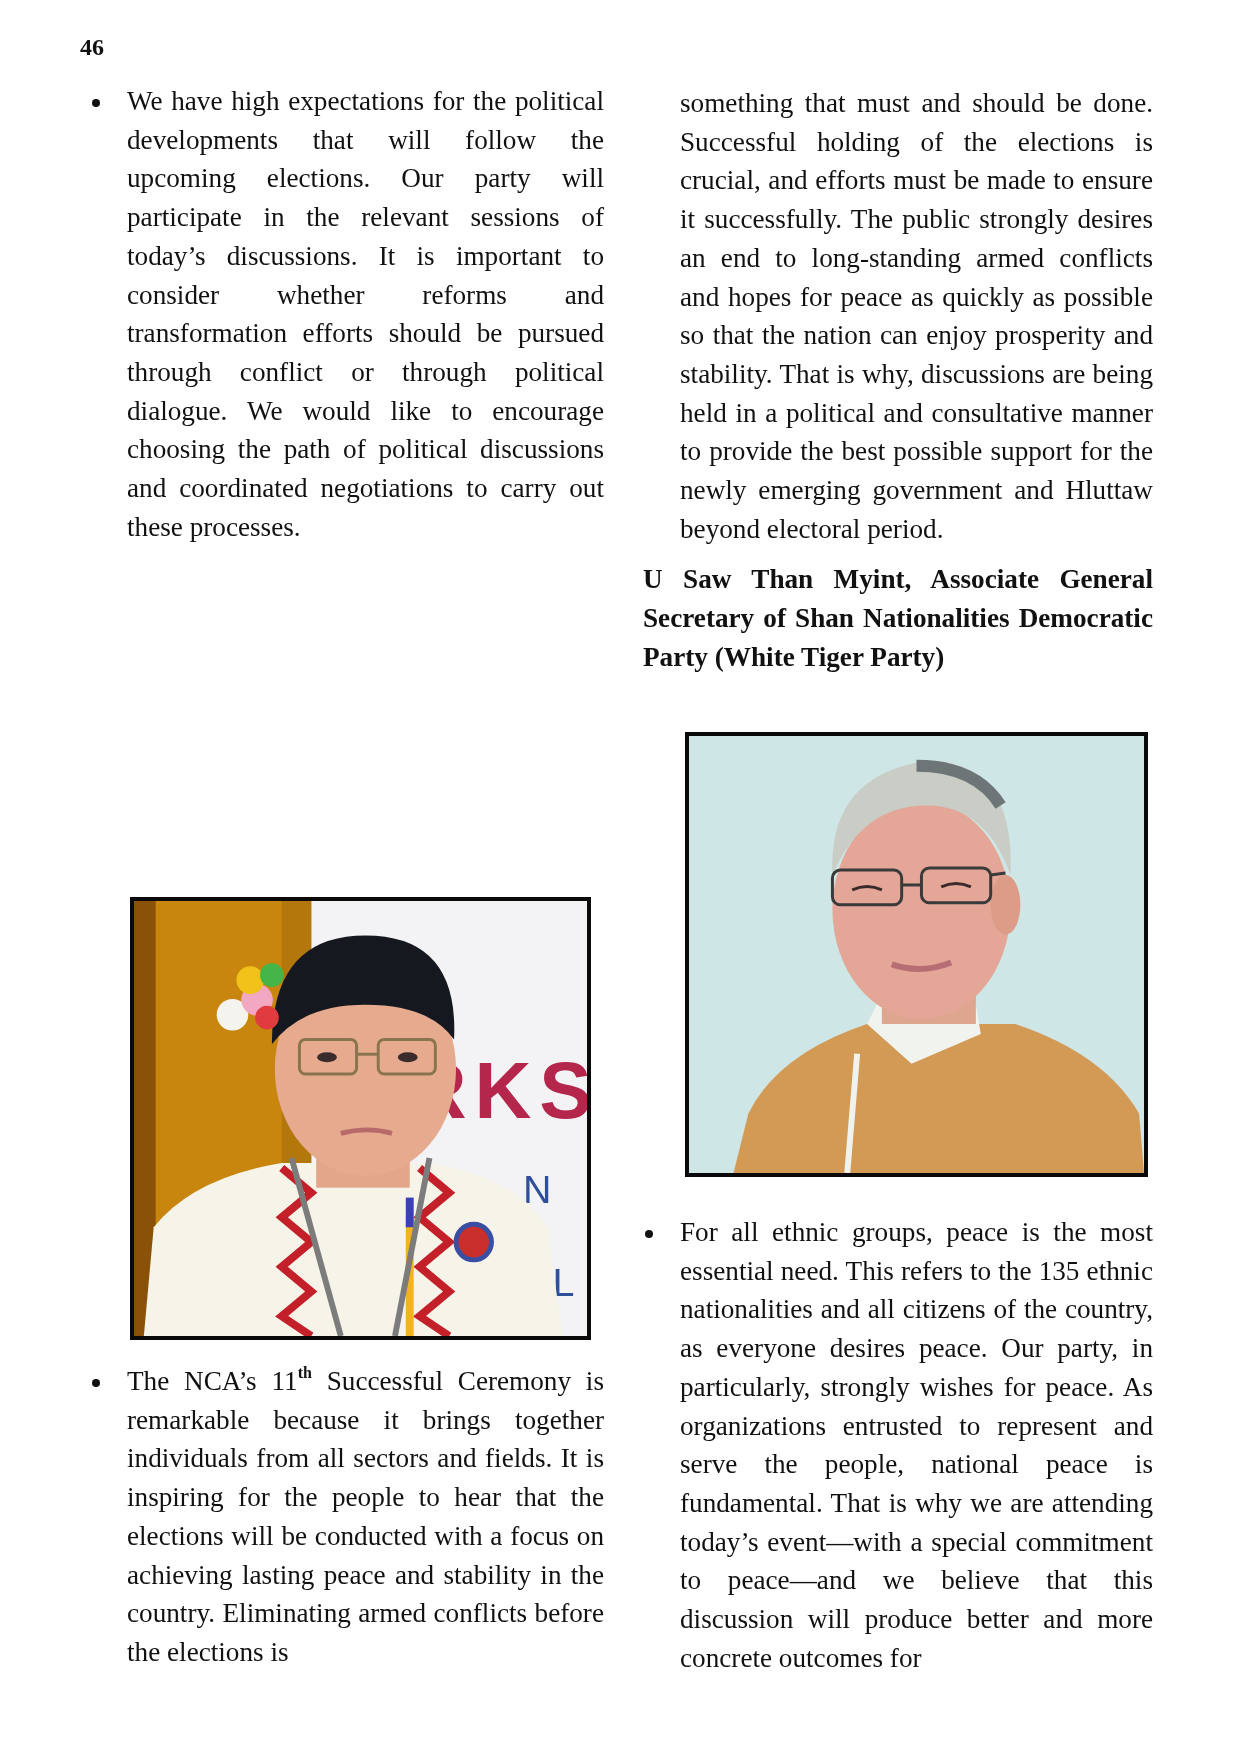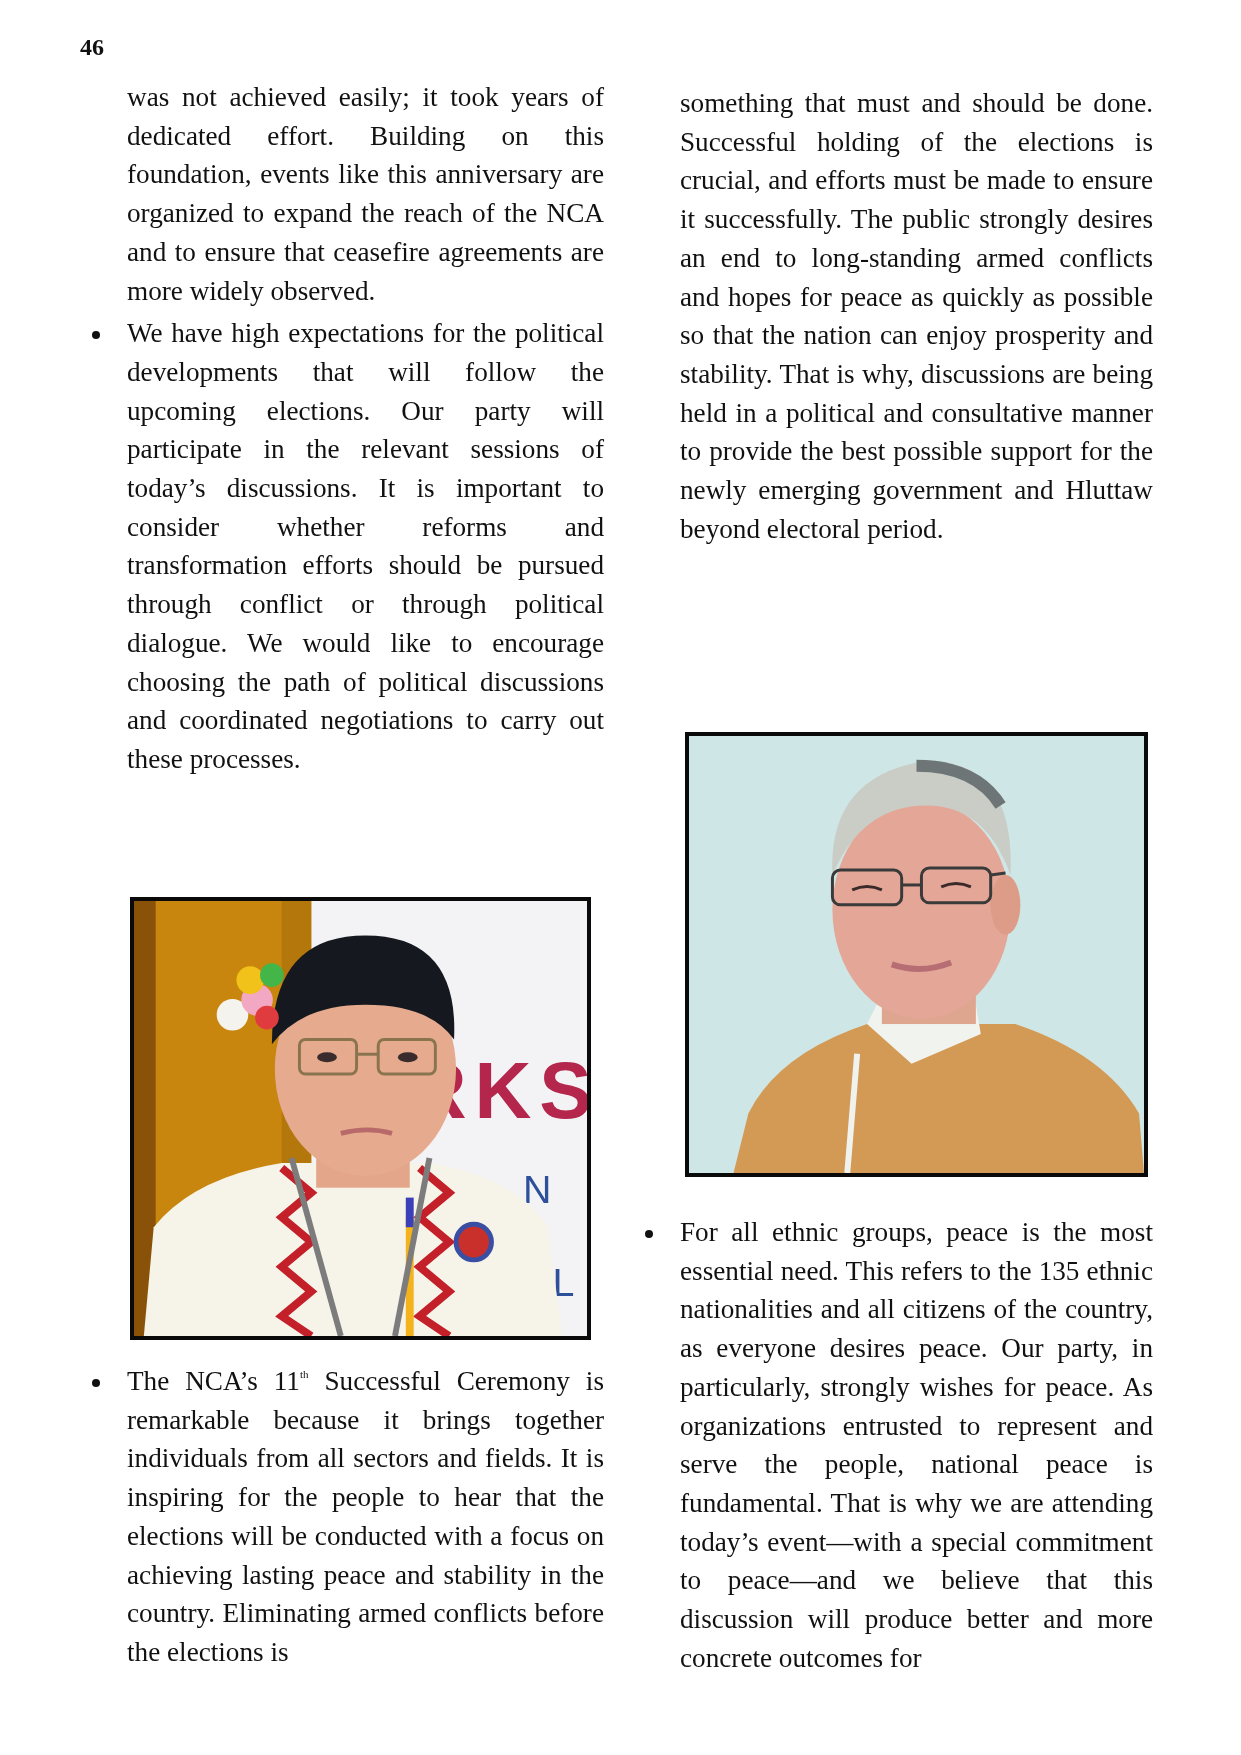--- a/index.html
+++ b/index.html
@@ -24,36 +24,35 @@
   .bullet-item { position: relative; padding-left: 37px; margin-top: 4px; }
   .bullet-dot {
     position: absolute; left: 2px; top: 17px;
     width: 8px; height: 8px; border-radius: 50%; background: #111;
   }
   .heading {
     font-size: 27.2px; line-height: 38.7px; font-weight: bold;
     text-align: justify; text-align-last: left;
     margin: 12px 0 0 0;
   }
-  sup { font-size: 11px; line-height: 0; position: relative; top: -2px; vertical-align: super; }
+  sup { font-size: 16px; line-height: 0; position: relative; top: -2px; vertical-align: super; font-weight: bold; }
   .photo {
     position: absolute; border: 4px solid #0a0a0a; box-sizing: border-box;
     overflow: hidden;
   }
   .photo svg { display: block; width: 100%; height: 100%; }
   .photo-1 { left: 130px; top: 897px; width: 461px; height: 443px; }
   .photo-2 { left: 685px; top: 732px; width: 463px; height: 445px; }
 </style>
 </head>
 <body>
 
 <div class="page-number">46</div>
 
 <div class="col col-left">
-  <p class="para indent">was not achieved easily; it took years of dedicated effort. Building on this foundation, events like this anniversary are organized to expand the reach of the NCA and to ensure that ceasefire agreements are more widely observed.</p>
 
   <div class="bullet-item">
     <span class="bullet-dot"></span>
     <p class="para">We have high expectations for the political developments that will follow the upcoming elections. Our party will participate in the relevant sessions of today’s discussions. It is important to consider whether reforms and transformation efforts should be pursued through conflict or through political dialogue. We would like to encourage choosing the path of political discussions and coordinated negotiations to carry out these processes.</p>
   </div>
 
 </div>
 
 <div class="photo photo-1">
   <svg viewBox="0 0 460 440" preserveAspectRatio="none">
@@ -98,20 +97,21 @@
 
 <div class="col" style="left:90px; top:1362px; width:514px;">
   <div class="bullet-item" style="margin-top:0">
     <span class="bullet-dot"></span>
     <p class="para"><span>The NCA’s 11</span><sup>th</sup><span> Successful Ceremony is remarkable because it brings together individuals from all sectors and fields. It is inspiring for the people to hear that the elections will be conducted with a focus on achieving lasting peace and stability in the country. Eliminating armed conflicts before the elections is</span></p>
   </div>
 </div>
 
 <div class="col col-right">
   <p class="para indent">something that must and should be done. Successful holding of the elections is crucial, and efforts must be made to ensure it successfully. The public strongly desires an end to long-standing armed conflicts and hopes for peace as quickly as possible so that the nation can enjoy prosperity and stability. That is why, discussions are being held in a political and consultative manner to provide the best possible support for the newly emerging government and Hluttaw beyond electoral period.</p>
+  <p class="heading">U Saw Than Myint, Associate General Secretary of Shan Nationalities Democratic Party (White Tiger Party)</p>
 </div>
 
 <div class="photo photo-2">
   <svg viewBox="0 0 460 440" preserveAspectRatio="none">
     <rect x="0" y="0" width="460" height="440" fill="#cfe6e6"></rect>
 
     <path d="M45 440 L60 380 Q90 320 180 290 L330 290 Q420 320 455 380 L460 440 Z" fill="#d39a55"></path>
     <path d="M180 290 L225 330 L295 300 L290 270 L190 270 Z" fill="#f1f3ef"></path>
     <path d="M170 320 L160 440" stroke="#f0f2ee" stroke-width="6" fill="none"></path>
 

